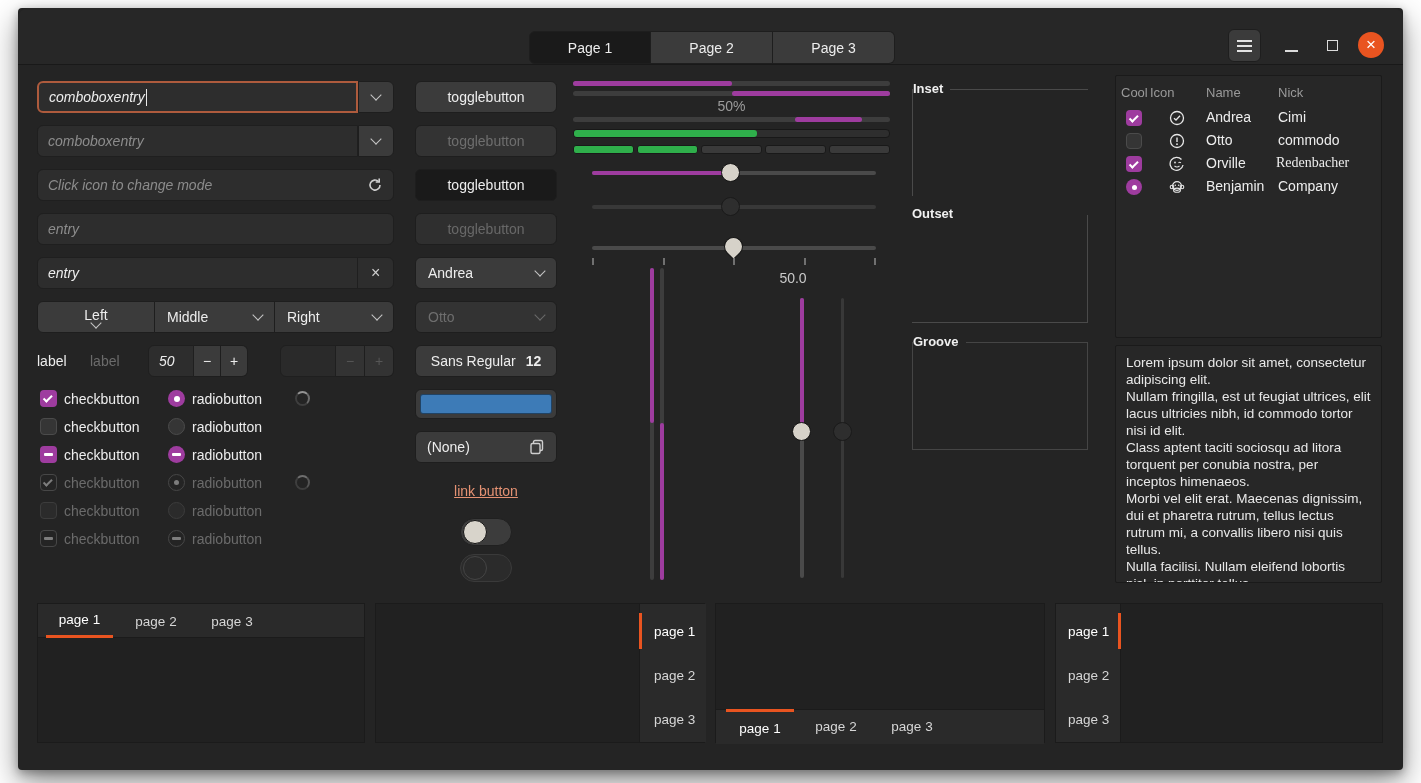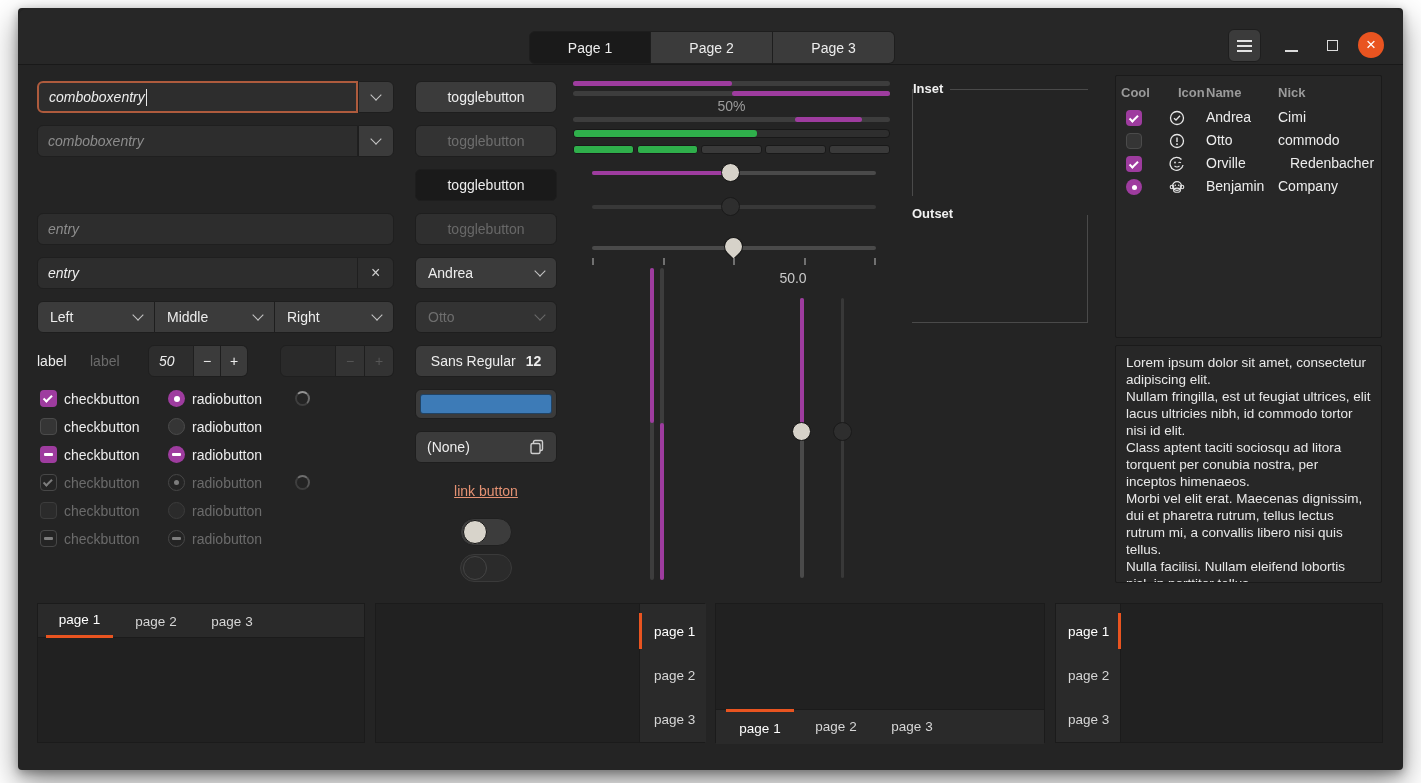--- a/index.html
+++ b/index.html
@@ -66,21 +66,21 @@
   .sw { width:52px; height:28px; border-radius:14px; background:#3c3c3c; border:1px solid #202020; position:absolute; }
   .sw .kn { width:24px; height:24px; border-radius:50%; background:#d8d4cb; border:1px solid #141414;
             position:absolute; left:2px; top:1px; }
   .sw.dis { background:#2b2b2b; border-color:#3a3a3a; }
   .sw.dis .kn { background:#2b2b2b; border-color:#454545; }
   
   .framelabel { position:absolute; top:-9px; left:0; padding-right:7px; background:#242424;
                 font-weight:bold; font-size:13px; color:#f0f0f0; }
   
   .panel { position:absolute; background:#272727; border:1px solid #1a1a1a; border-radius:2px; }
-  .th { position:absolute; color:#9a9a9a; font-weight:bold; font-size:13px; }
+  .th { position:absolute; color:#9a9a9a; font-weight:normal; font-size:13px; }
   .td { position:absolute; color:#ededed; font-size:14px; }
   
   .nb { position:absolute; background:#212121; border:1px solid #1b1b1b; }
   .nbstrip { position:absolute; background:#2a2a2a; }
   .nbtab { position:absolute; display:flex; align-items:center; justify-content:center;
            color:#d6d6d6; font-size:13.5px; }
   .nbtab.active { color:#ffffff; }
   .accentbar { position:absolute; background:#e95420; }
   .wc-btn { position:absolute; display:flex; align-items:center; justify-content:center; }
   svg { display:block; }
@@ -127,33 +127,42 @@
     <div class="chev"></div>
   </div>
 
   <div class="abs entry" style="left:19px; top:117px; width:321px; height:32px; border-radius:6px 0 0 6px;">
     <span class="ph">comboboxentry</span>
   </div>
   <div class="abs btn" style="left:340px; top:117px; width:36px; height:32px; border-radius:0 6px 6px 0;">
     <div class="chev"></div>
   </div>
 
+  <div class="abs entry" style="left:19px; top:161px; width:357px; height:32px; justify-content:space-between;">
+    <span class="ph">Click icon to change mode</span>
+    <span>
+      <svg width="16" height="16" viewBox="0 0 16 16">
+        <path d="M13 8a5 5 0 1 1-1.5-3.5" fill="none" stroke="#cfcfcf" stroke-width="1.6"></path>
+        <path d="M12.2 1.5 V5 H8.7" fill="none" stroke="#cfcfcf" stroke-width="1.6"></path>
+      </svg>
+    </span>
+  </div>
 
   <div class="abs entry" style="left:19px; top:205px; width:357px; height:32px;">
     <span class="ph">entry</span>
   </div>
 
   <div class="abs entry" style="left:19px; top:249px; width:357px; height:32px; padding:0;">
     <div style="flex:1; padding:0 10px;">entry</div>
     <div style="width:36px; height:100%; border-left:1px solid #1f1f1f; display:flex; align-items:center; justify-content:center;">
       <span style="color:#cfcfcf; font-size:16px;">×</span>
     </div>
   </div>
 
-  <div class="abs btn linked-l" style="left:19px; top:293px; width:118px; height:32px; justify-content:space-between; padding:0 12px;">
+  <div class="abs btn linked-l" style="left:19px; top:293px; width:118px; height:32px; justify-content:center; padding:0 12px;flex-direction:column;">
     <span>Left</span>
     <div class="chev"></div>
   </div>
   <div class="abs btn linked-m" style="left:137px; top:293px; width:120px; height:32px; justify-content:space-between; padding:0 12px;">
     <span>Middle</span>
     <div class="chev"></div>
   </div>
   <div class="abs btn linked-r" style="left:257px; top:293px; width:119px; height:32px; justify-content:space-between; padding:0 12px;">
     <span>Right</span>
     <div class="chev"></div>
@@ -356,24 +365,27 @@
 
   <div class="strack dim" style="left:823px; top:290px; width:3px; height:280px;"></div>
   <div class="knob dis" style="left:815px; top:414px;"></div>
 
   <div class="abs" style="left:894px; top:81px; width:176px; height:107px; border-top:1px solid #4a4a4a; border-left:1px solid #4a4a4a;">
     <span class="framelabel">Inset</span>
   </div>
   <div class="abs" style="left:894px; top:207px; width:176px; height:108px; border-bottom:1px solid #4a4a4a; border-right:1px solid #4a4a4a;">
     <span class="framelabel">Outset</span>
   </div>
+  <div class="abs" style="left:894px; top:334px; width:176px; height:108px; border:1px solid #454545;">
+    <span class="framelabel">Groove</span>
+  </div>
 
   <div class="panel" style="left:1097px; top:67px; width:267px; height:263px;">
     <div class="th" style="left:5px;  top:9px;">Cool</div>
-    <div class="th" style="left:62px; top:9px;">Icon</div>
+    <div class="th" style="left:34px; top:9px;">Icon</div>
     <div class="th" style="left:90px; top:9px;">Name</div>
     <div class="th" style="left:162px;top:9px;">Nick</div>
 
     <div class="abs" style="left:10px; top:34px;">
         <div class="cb on" style="width:16px;height:16px;">
           <div class="tick"></div>
         </div>
       </div>
     <div class="abs" style="left:53px; top:34px;">
       <svg width="16" height="16" viewBox="0 0 16 16">
@@ -404,21 +416,21 @@
       </div>
     <div class="abs" style="left:53px; top:80px;">
       <svg width="16" height="16" viewBox="0 0 16 16">
           <path d="M12.5 3.5 A6.5 6.5 0 1 0 14 9" fill="none" stroke="#e6e6e6" stroke-width="1.3"></path>
           <circle cx="6" cy="6.5" r="0.9" fill="#e6e6e6"></circle>
           <path d="M9.5 6.8 q1.2-1 2.4 0" fill="none" stroke="#e6e6e6" stroke-width="1.1"></path>
           <path d="M5.5 10 q2.5 2 5 0" fill="none" stroke="#e6e6e6" stroke-width="1.1"></path>
         </svg>
     </div>
     <div class="td" style="left:90px; top:79px;">Orville</div>
-    <div class="td" style="left:174px;top:79px;">Redenbacher</div>
+    <div class="td" style="left:160px;top:79px;font-family:Liberation Serif, serif;">Redenbacher</div>
 
     <div class="abs" style="left:10px; top:103px;">
         <div class="rb on" style="width:16px;height:16px;">
           <div class="dot" style="width:5px;height:5px;"></div>
         </div>
       </div>
     <div class="abs" style="left:53px; top:103px;">
       <svg width="16" height="16" viewBox="0 0 16 16">
           <circle cx="3" cy="8" r="1.8" fill="none" stroke="#e6e6e6" stroke-width="1.1"></circle>
           <circle cx="13" cy="8" r="1.8" fill="none" stroke="#e6e6e6" stroke-width="1.1"></circle>

